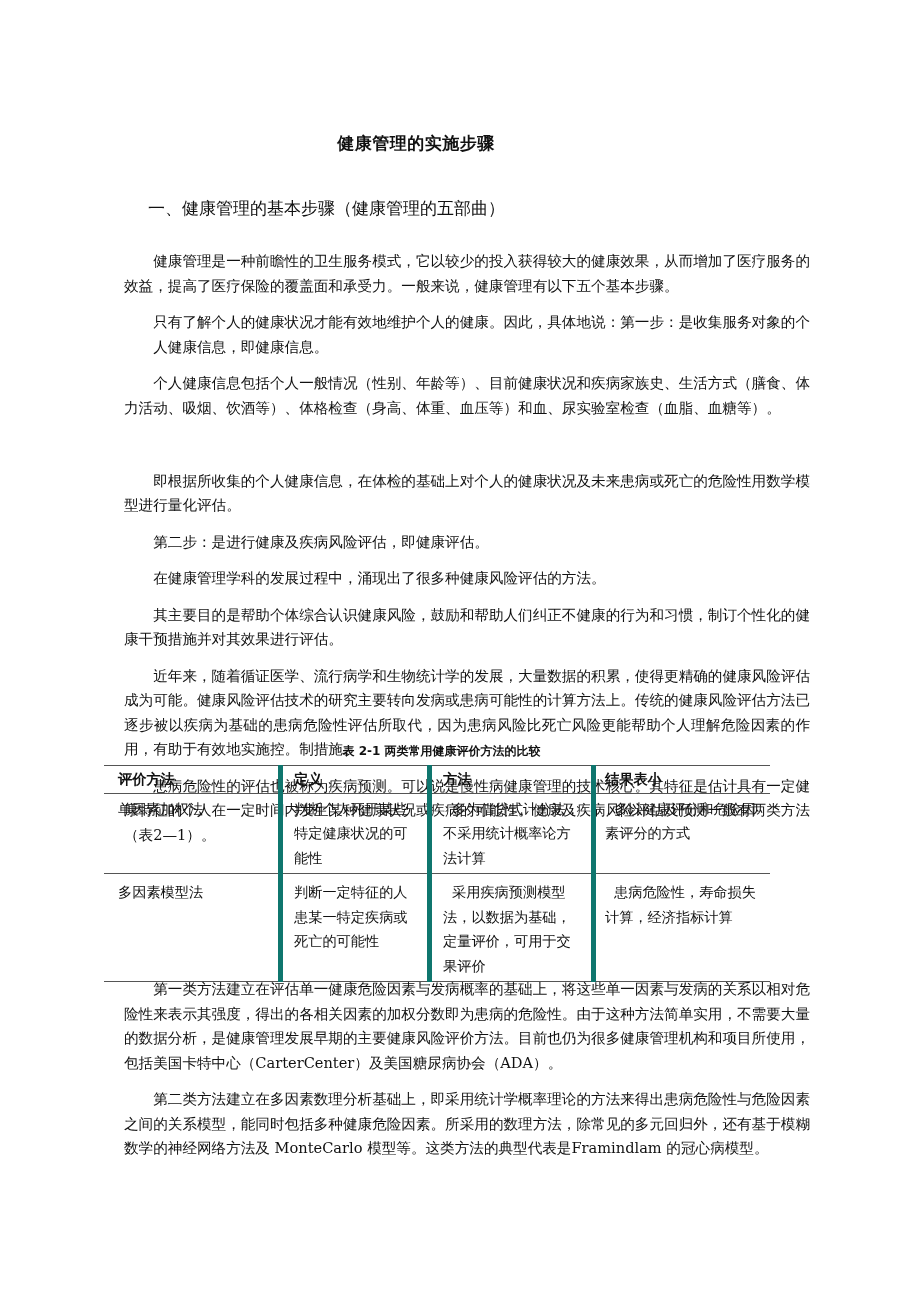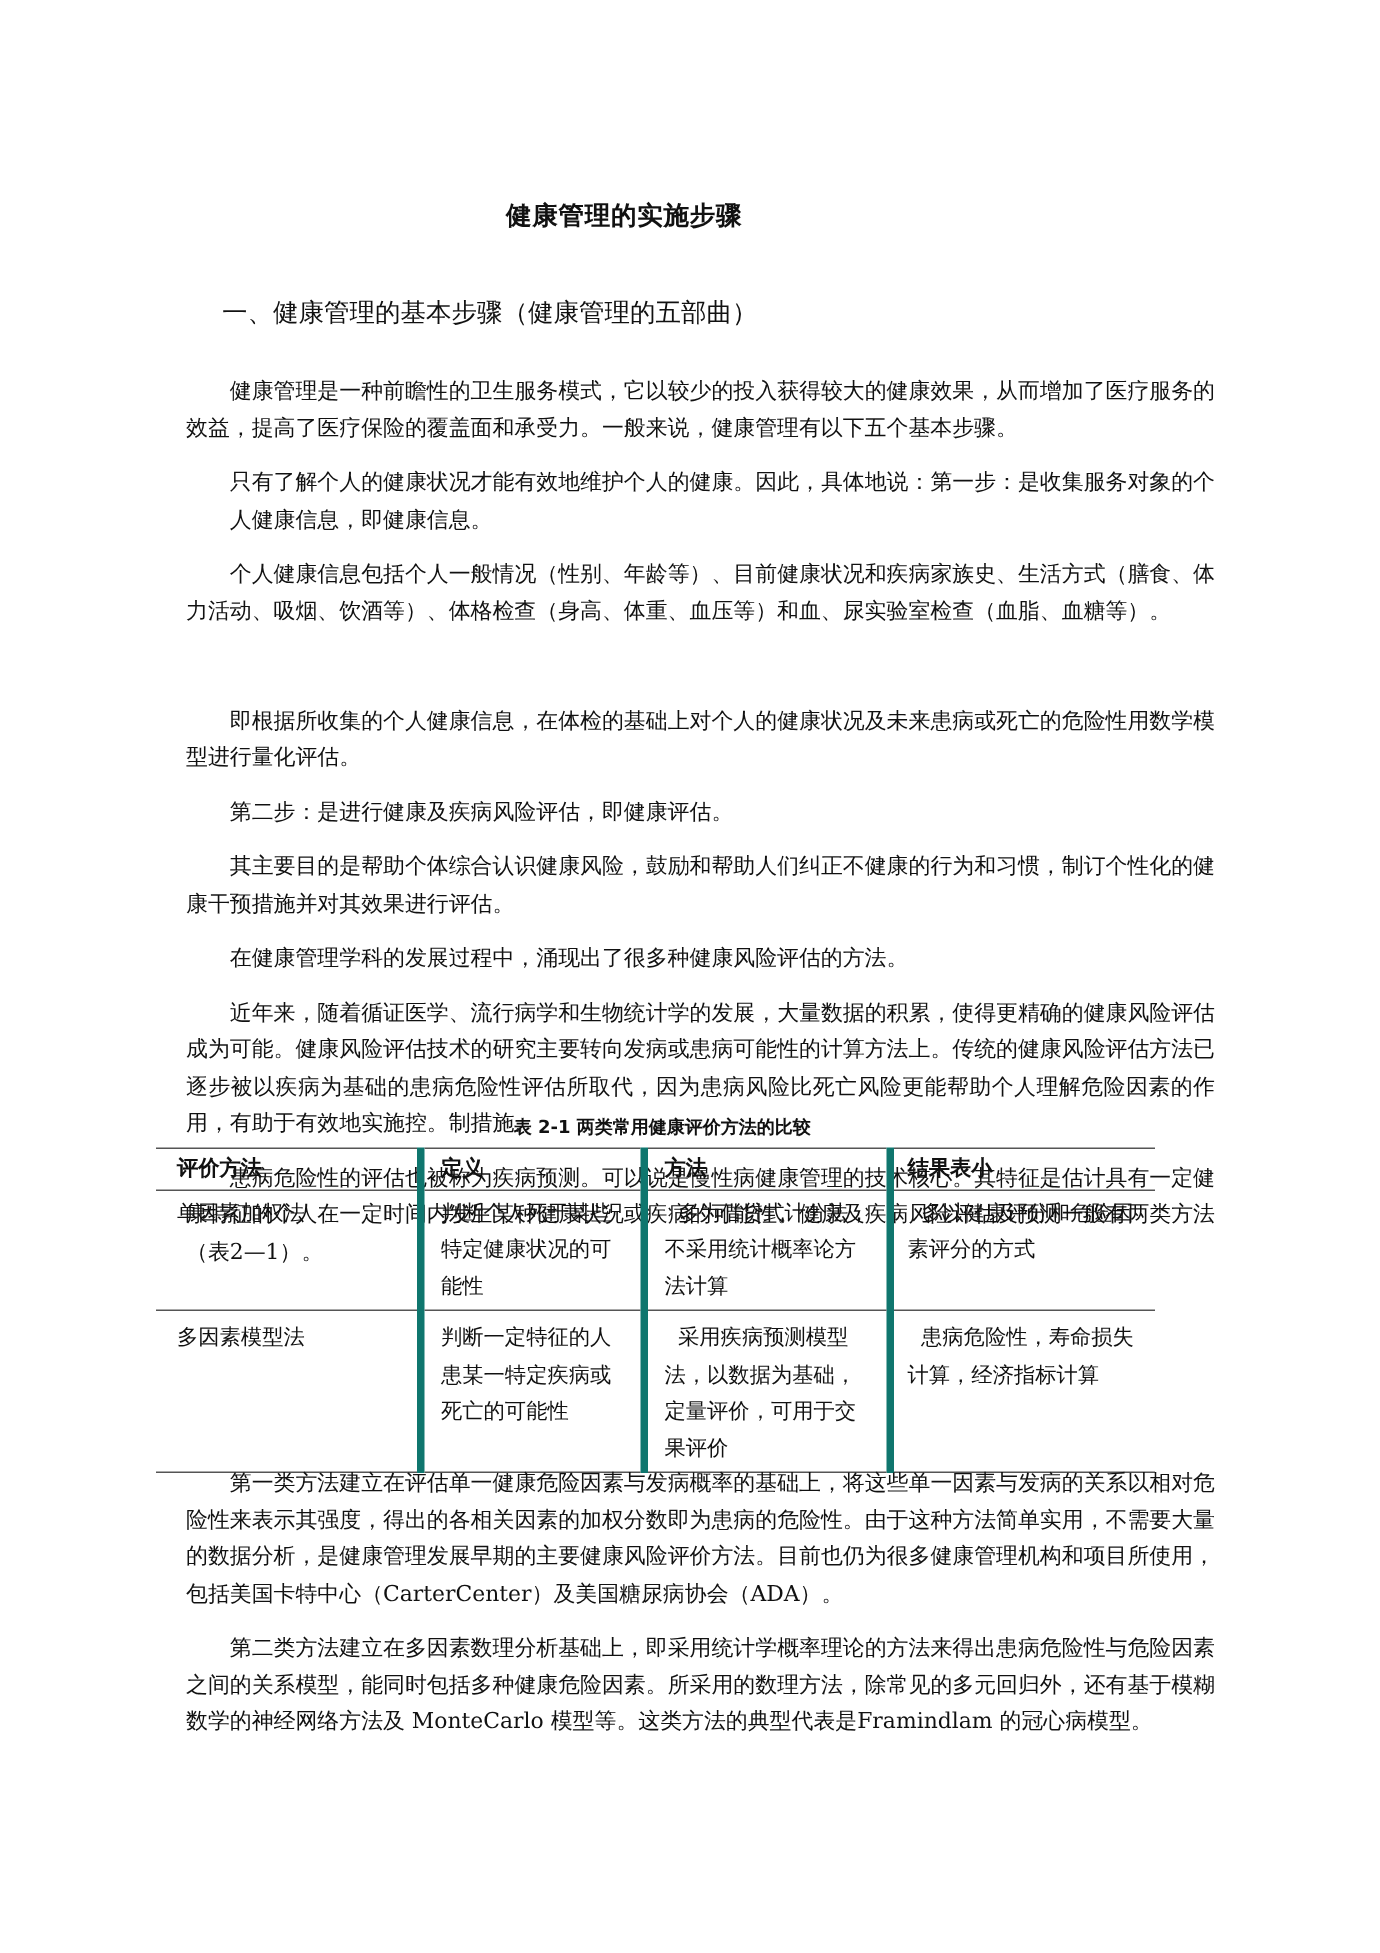--- a/index.html
+++ b/index.html
@@ -34,22 +34,22 @@
   <div class="title">健康管理的实施步骤</div>
   <div class="h1">一、健康管理的基本步骤（健康管理的五部曲）</div>
 
   <div class="body" style="top:237px;">
     <p>健康管理是一种前瞻性的卫生服务模式，它以较少的投入获得较大的健康效果，从而增加了医疗服务的效益，提高了医疗保险的覆盖面和承受力。一般来说，健康管理有以下五个基本步骤。</p>
     <p class="hang">只有了解个人的健康状况才能有效地维护个人的健康。因此，具体地说：第一步：是收集服务对象的个人健康信息，即健康信息。</p>
     <p>个人健康信息包括个人一般情况（性别、年龄等）、目前健康状况和疾病家族史、生活方式（膳食、体力活动、吸烟、饮酒等）、体格检查（身高、体重、血压等）和血、尿实验室检查（血脂、血糖等）。</p>
     <div class="blank"></div>
     <p>即根据所收集的个人健康信息，在体检的基础上对个人的健康状况及未来患病或死亡的危险性用数学模型进行量化评估。</p>
     <p>第二步：是进行健康及疾病风险评估，即健康评估。</p>
+    <p>在健康管理学科的发展过程中，涌现出了很多种健康风险评估的方法。</p>
     <p>其主要目的是帮助个体综合认识健康风险，鼓励和帮助人们纠正不健康的行为和习惯，制订个性化的健康干预措施并对其效果进行评估。</p>
-    <p>在健康管理学科的发展过程中，涌现出了很多种健康风险评估的方法。</p>
     <p>近年来，随着循证医学、流行病学和生物统计学的发展，大量数据的积累，使得更精确的健康风险评估成为可能。健康风险评估技术的研究主要转向发病或患病可能性的计算方法上。传统的健康风险评估方法已逐步被以疾病为基础的患病危险性评估所取代，因为患病风险比死亡风险更能帮助个人理解危险因素的作用，有助于有效地实施控。制措施。</p>
     <p>患病危险性的评估也被称为疾病预测。可以说是慢性病健康管理的技术核心。其特征是估计具有一定健康特征的个人在一定时间内发生某种健康状况或疾病的可能性。健康及疾病风险评估及预测一般有两类方法（表2—1）。</p>
   </div>
 
   <div class="caption">表 2-1 两类常用健康评价方法的比较</div>
 
   <table class="t">
     <tbody>
         <tr class="head">
       <td class="c1">评价方法</td>

